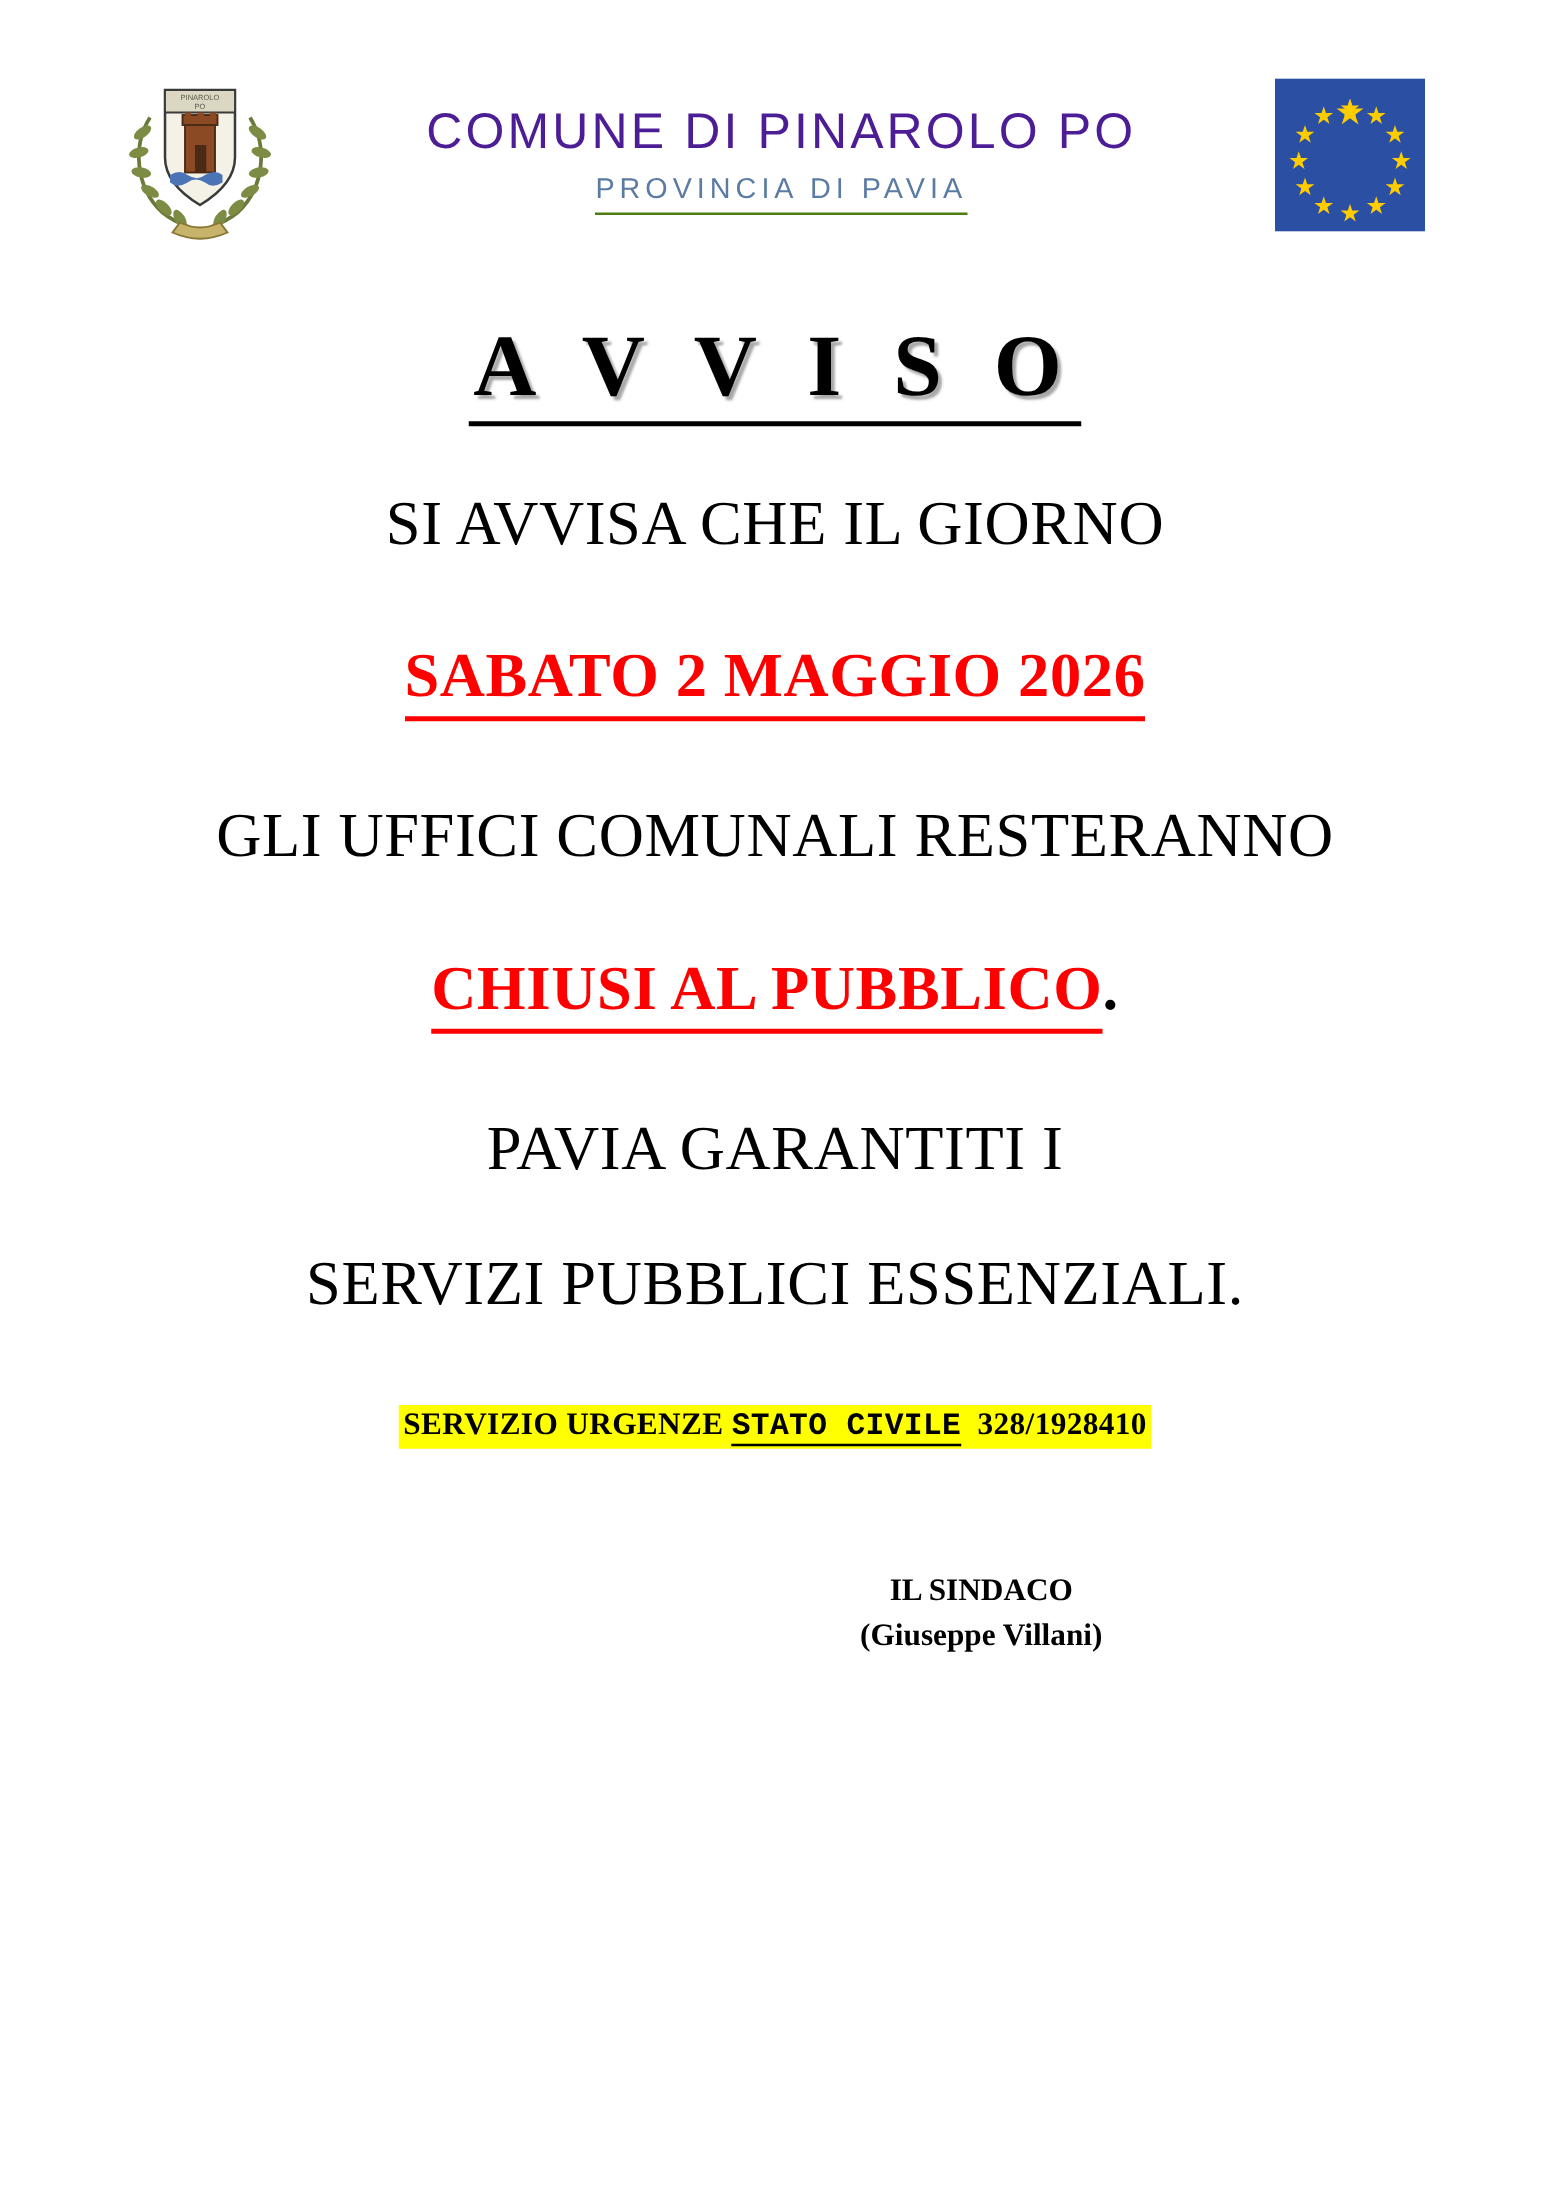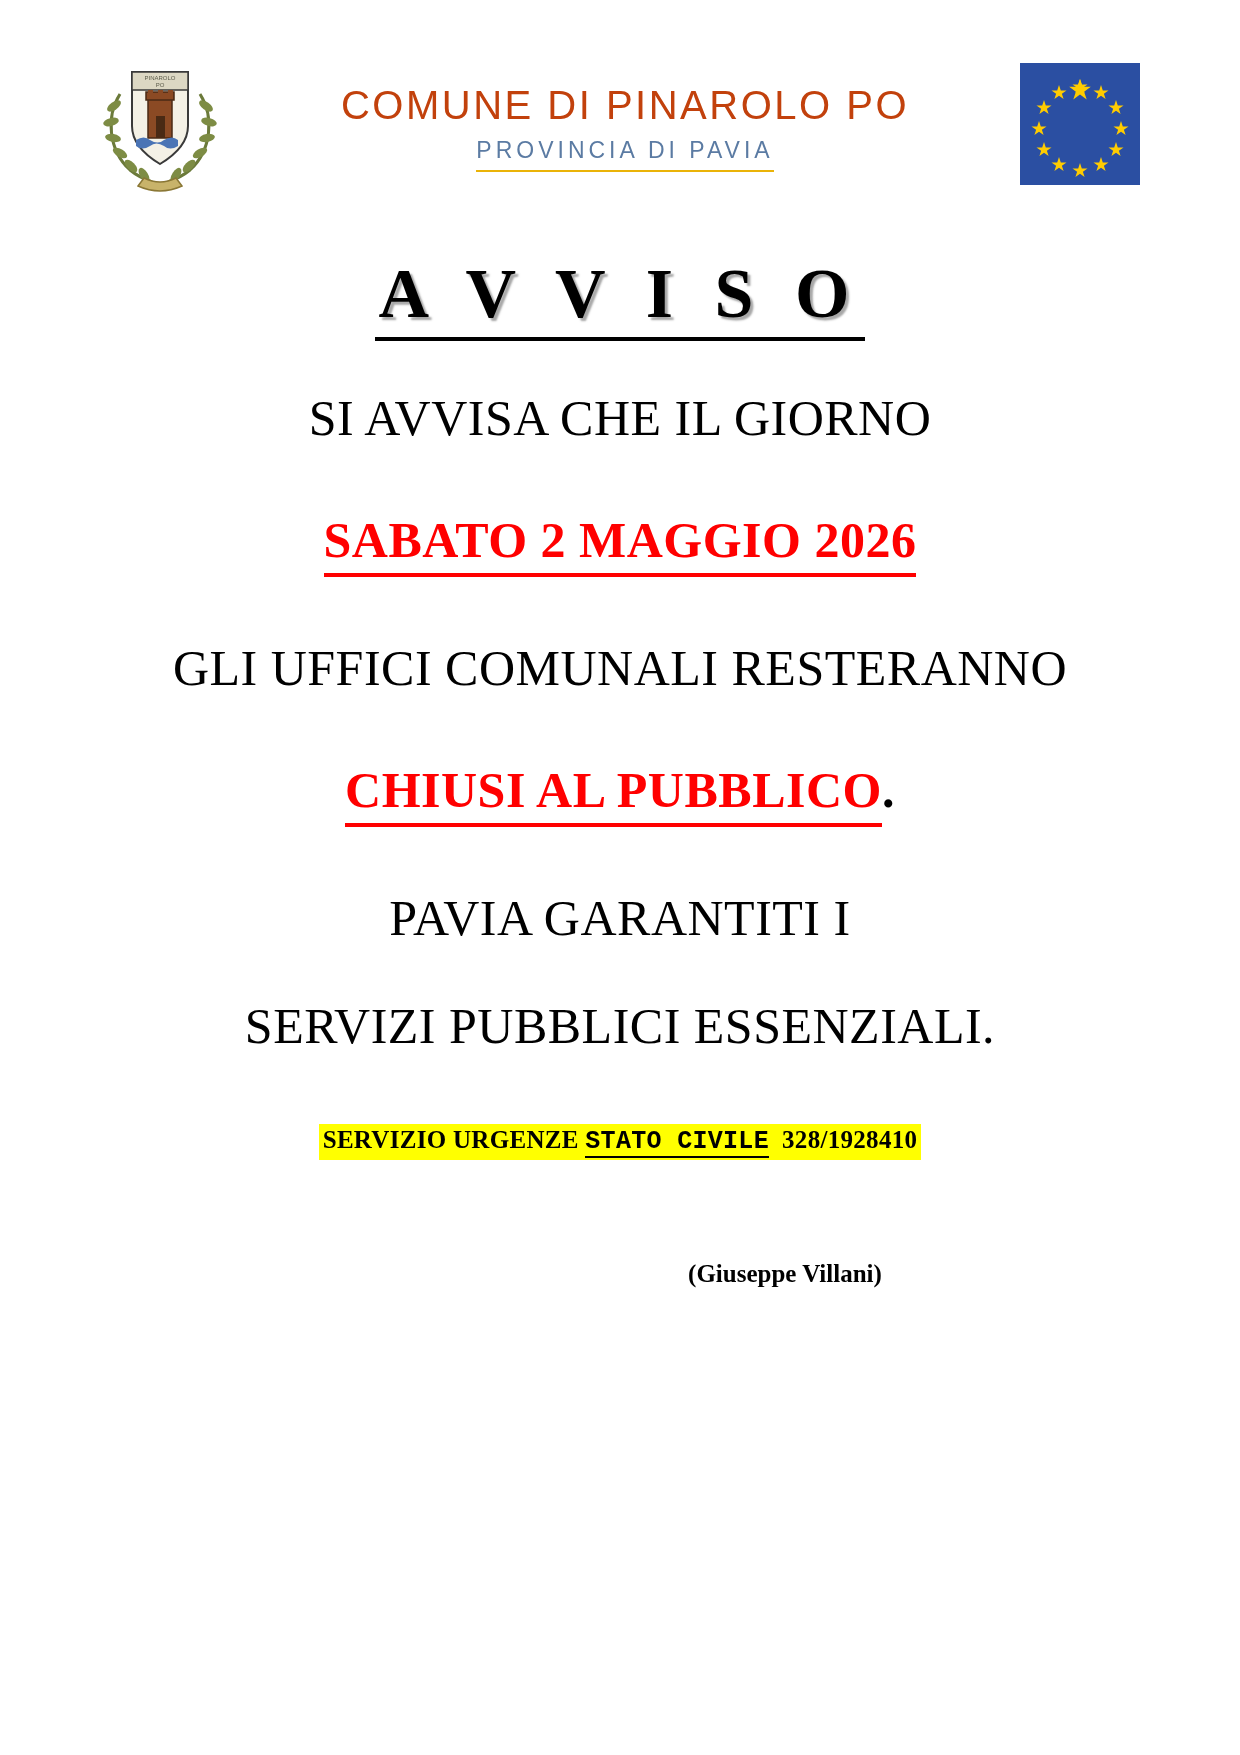--- a/index.html
+++ b/index.html
@@ -45,29 +45,29 @@
   .header-title-block {
     flex: 1 1 auto;
     text-align: center;
     margin-left: 10px;
     margin-top: 6px;
   }
   .comune-name {
     font-family: "Liberation Sans", sans-serif;
     font-size: 40px;
     letter-spacing: 2.5px;
-    color: #c2410c;
+    color: #4c1d95;
     font-weight: 400;
     line-height: 1.1;
     white-space: nowrap;
   }
   .provincia-wrap {
     margin-top: 10px;
     display: inline-block;
-    border-bottom: 2px solid #eab308;
+    border-bottom: 2px solid #4d7c0f;
     padding-bottom: 6px;
   }
   .provincia-name {
     font-family: "Liberation Sans", sans-serif;
     font-size: 23px;
     letter-spacing: 4px;
     color: #5b7ba3;
     font-weight: 400;
   }
 
@@ -252,17 +252,18 @@
 
     <div class="line">SERVIZI PUBBLICI ESSENZIALI.</div>
 
     <div class="urgenze">
       <span>SERVIZIO URGENZE</span>
       <span class="ul-black">STATO CIVILE</span>
       &nbsp;<span>328/1928410</span>
     </div>
 
     <div class="signature">
+      <div>IL SINDACO</div>
       <div>(Giuseppe Villani)</div>
     </div>
 
   </div>
 </div>
 
 </body></html>

